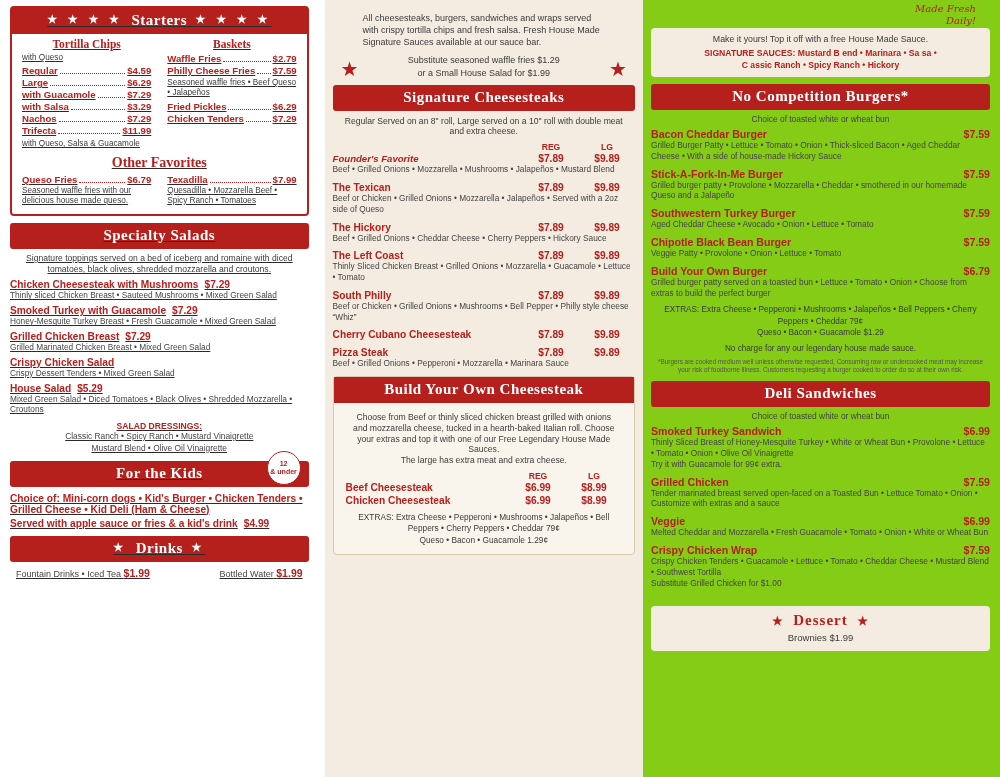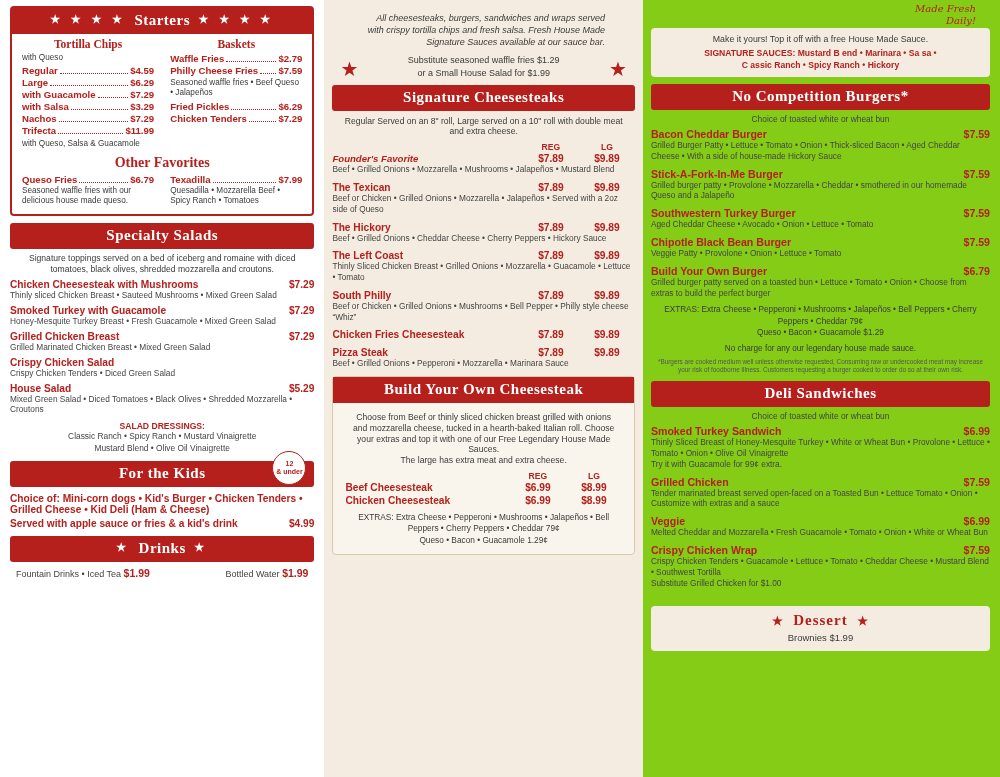--- a/index.html
+++ b/index.html
@@ -7,21 +7,21 @@
   body {
     width:1000px; height:777px;
     font-family:"Liberation Sans", sans-serif;
     background:#ffffff;
     color:#2b2b2b;
     overflow:hidden;
     position:relative;
   }
   .page { position:relative; width:1000px; height:777px; display:flex; }
   .col { position:relative; }
-  .col-left  { width:336px; padding:6px 10px 0 10px; background:#ffffff; }
+  .col-left  { width:336px; padding:6px 16px 0 10px; background:#ffffff;text-decoration:underline; }
   .col-mid   { width:330px; padding:6px 8px 0 8px; background:#f4ece0; }
   .col-right { width:370px; padding:3px 10px 0 8px; background:#84cc16; }
 
   
   .banner {
     background:#b5201d;
     color:#fff;
     text-align:center;
     font-family:"Liberation Serif", serif;
     font-weight:bold;
@@ -47,22 +47,22 @@
     text-align:center;
     font-size:8.6px;
     line-height:1.25;
     color:#3a3a3a;
     margin:4px 6px 5px 6px;
   }
   .note-line { font-size:8.2px; color:#3a3a3a; line-height:1.25; }
 
   
   .row {
-    display:flex; justify-content:space-between; align-items:baseline;
-    font-size:10.2px; color:#b5201d; font-weight:bold;gap:12px;
+    display:flex; justify-content:flex-start; align-items:baseline;
+    font-size:10.2px; color:#b5201d; font-weight:bold;
   }
   .row .nm { color:#b5201d; }
   .row .pr { color:#b5201d; white-space:nowrap; padding-left:6px; }
   .desc { font-size:8.3px; color:#444; line-height:1.3; margin:0 0 4px 0; }
 
   .dots-row {
     display:flex; align-items:baseline;
     font-size:9.6px; color:#b5201d; font-weight:bold;
   }
   .dots-row .nm { white-space:nowrap; }
@@ -96,21 +96,21 @@
     border:1.5px solid #b5201d; background:#fff; color:#b5201d;
     font-size:7px; text-align:center; line-height:1.1;
     display:flex; flex-direction:column; justify-content:center; align-items:center;
     font-weight:bold;
   }
 
   .drinks-row { display:flex; justify-content:space-between; font-size:9px; color:#444; margin-top:5px; padding:0 6px; }
   .drinks-row b { color:#b5201d; font-size:10.5px; }
 
   
-  .mid-top { text-align:right; font-size:9px; line-height:1.35; color:#3a3a3a; padding:6px 30px 2px;font-style:italic; }
+  .mid-top { text-align:left; font-size:9px; line-height:1.35; color:#3a3a3a; padding:6px 30px 2px; }
   .sub-block { position:relative; text-align:center; font-size:9px; line-height:1.35; color:#3a3a3a; padding:4px 34px 6px; }
   .star-l, .star-r { position:absolute; top:6px; color:#b5201d; font-size:20px; }
   .star-l { left:8px; } .star-r { right:8px; }
 
   .regllg { display:flex; justify-content:flex-end; font-size:8.6px; color:#b5201d; font-weight:bold; margin-bottom:1px; }
   .regllg span { width:56px; text-align:center; }
 
   .cs-item { margin-bottom:7px; }
   .cs-head { display:flex; align-items:baseline; font-size:10.2px; color:#b5201d; font-weight:bold; }
   .cs-head .nm { flex:1; }
@@ -269,21 +269,21 @@
             <span class="nm">Grilled Chicken Breast</span>
             <span class="pr">$7.29</span>
           </div>
         <div class="desc">Grilled Marinated Chicken Breast • Mixed Green Salad</div>
       </div>
       <div>
         <div class="row">
             <span class="nm">Crispy Chicken Salad</span>
             <span class="pr"></span>
           </div>
-        <div class="desc">Crispy Chicken Tenders • Diced Green Salad</div>
+        <div class="desc">Crispy Dessert Tenders • Mixed Green Salad</div>
       </div>
       <div>
         <div class="row">
             <span class="nm">House Salad</span>
             <span class="pr">$5.29</span>
           </div>
         <div class="desc">Mixed Green Salad • Diced Tomatoes • Black Olives • Shredded Mozzarella • Croutons</div>
       </div>
       <div class="salad-dress">
         <div>SALAD DRESSINGS:</div>
@@ -383,21 +383,21 @@
       <div class="cs-item">
         <div class="cs-head">
             <span class="nm">South Philly</span>
             <span class="p">$7.89</span>
             <span class="p">$9.89</span>
           </div>
         <div class="desc">Beef or Chicken • Grilled Onions • Mushrooms • Bell Pepper • Philly style cheese “Whiz”</div>
       </div>
       <div class="cs-item">
         <div class="cs-head">
-            <span class="nm">Chicken Fries Cheesesteak</span>
+            <span class="nm">Cherry Cubano Cheesesteak</span>
             <span class="p">$7.89</span>
             <span class="p">$9.89</span>
           </div>
       </div>
       <div class="cs-item">
         <div class="cs-head">
             <span class="nm">Pizza Steak</span>
             <span class="p">$7.89</span>
             <span class="p">$9.89</span>
           </div>

